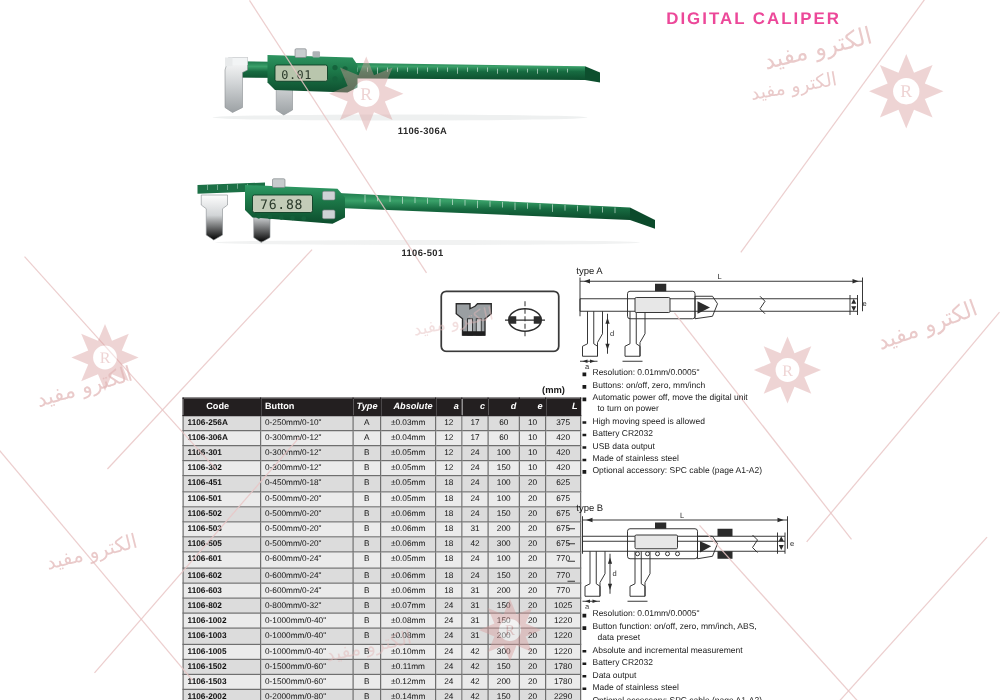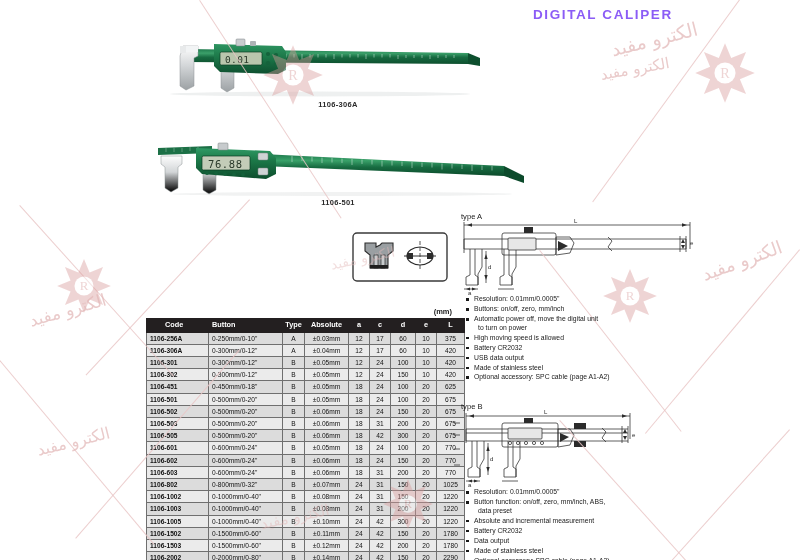--- a/index.html
+++ b/index.html
@@ -18,21 +18,21 @@
   .wm-star{position:absolute;opacity:.42;}
   .wm-star svg{display:block;}
   .wm-text{position:absolute;color:#e3b9b9;opacity:.75;
     font-family:"DejaVu Sans",sans-serif;font-size:17px;white-space:nowrap;}
   .wm-line{position:absolute;background:#e9c6c6;height:1px;transform-origin:0 0;opacity:.85;}
 
   
   .title{
     position:absolute;left:533px;top:7px;
     font-size:13.5px;font-weight:bold;letter-spacing:1.6px;
-    color:#8b5cf6;z-index:6;
+    color:#ec4899;z-index:6;
   }
 
   
   .photo{position:absolute;z-index:4;}
   .code-label{
     position:absolute;z-index:6;
     font-size:7.5px;font-weight:bold;color:#2b2b2b;
     letter-spacing:.3px;text-align:center;width:120px;
   }
 
@@ -60,21 +60,21 @@
     border:1px solid #231f20;
     height:12.5px;line-height:12.5px;
   }
   tbody td{background:#dcdcdc;}
   tbody tr:nth-child(even) td{background:#ebebeb;}
   td.code{font-weight:bold;text-align:left;padding-left:3px;}
   td.range{text-align:left;padding-left:3px;}
   td.num{text-align:center;}
   th.l-code{text-align:left;padding-left:18px;}
   th.l-range{text-align:left;padding-left:3px;}
-  th.c{text-align:center;}
+  th.c{text-align:right;font-style:italic;}
 
   
   .spec{position:absolute;z-index:6;width:215px;}
   .spec li{
     list-style:none;
     position:relative;
     font-size:6.8px;
     line-height:8.6px;
     color:#1a1a1a;
     padding-left:8px;

